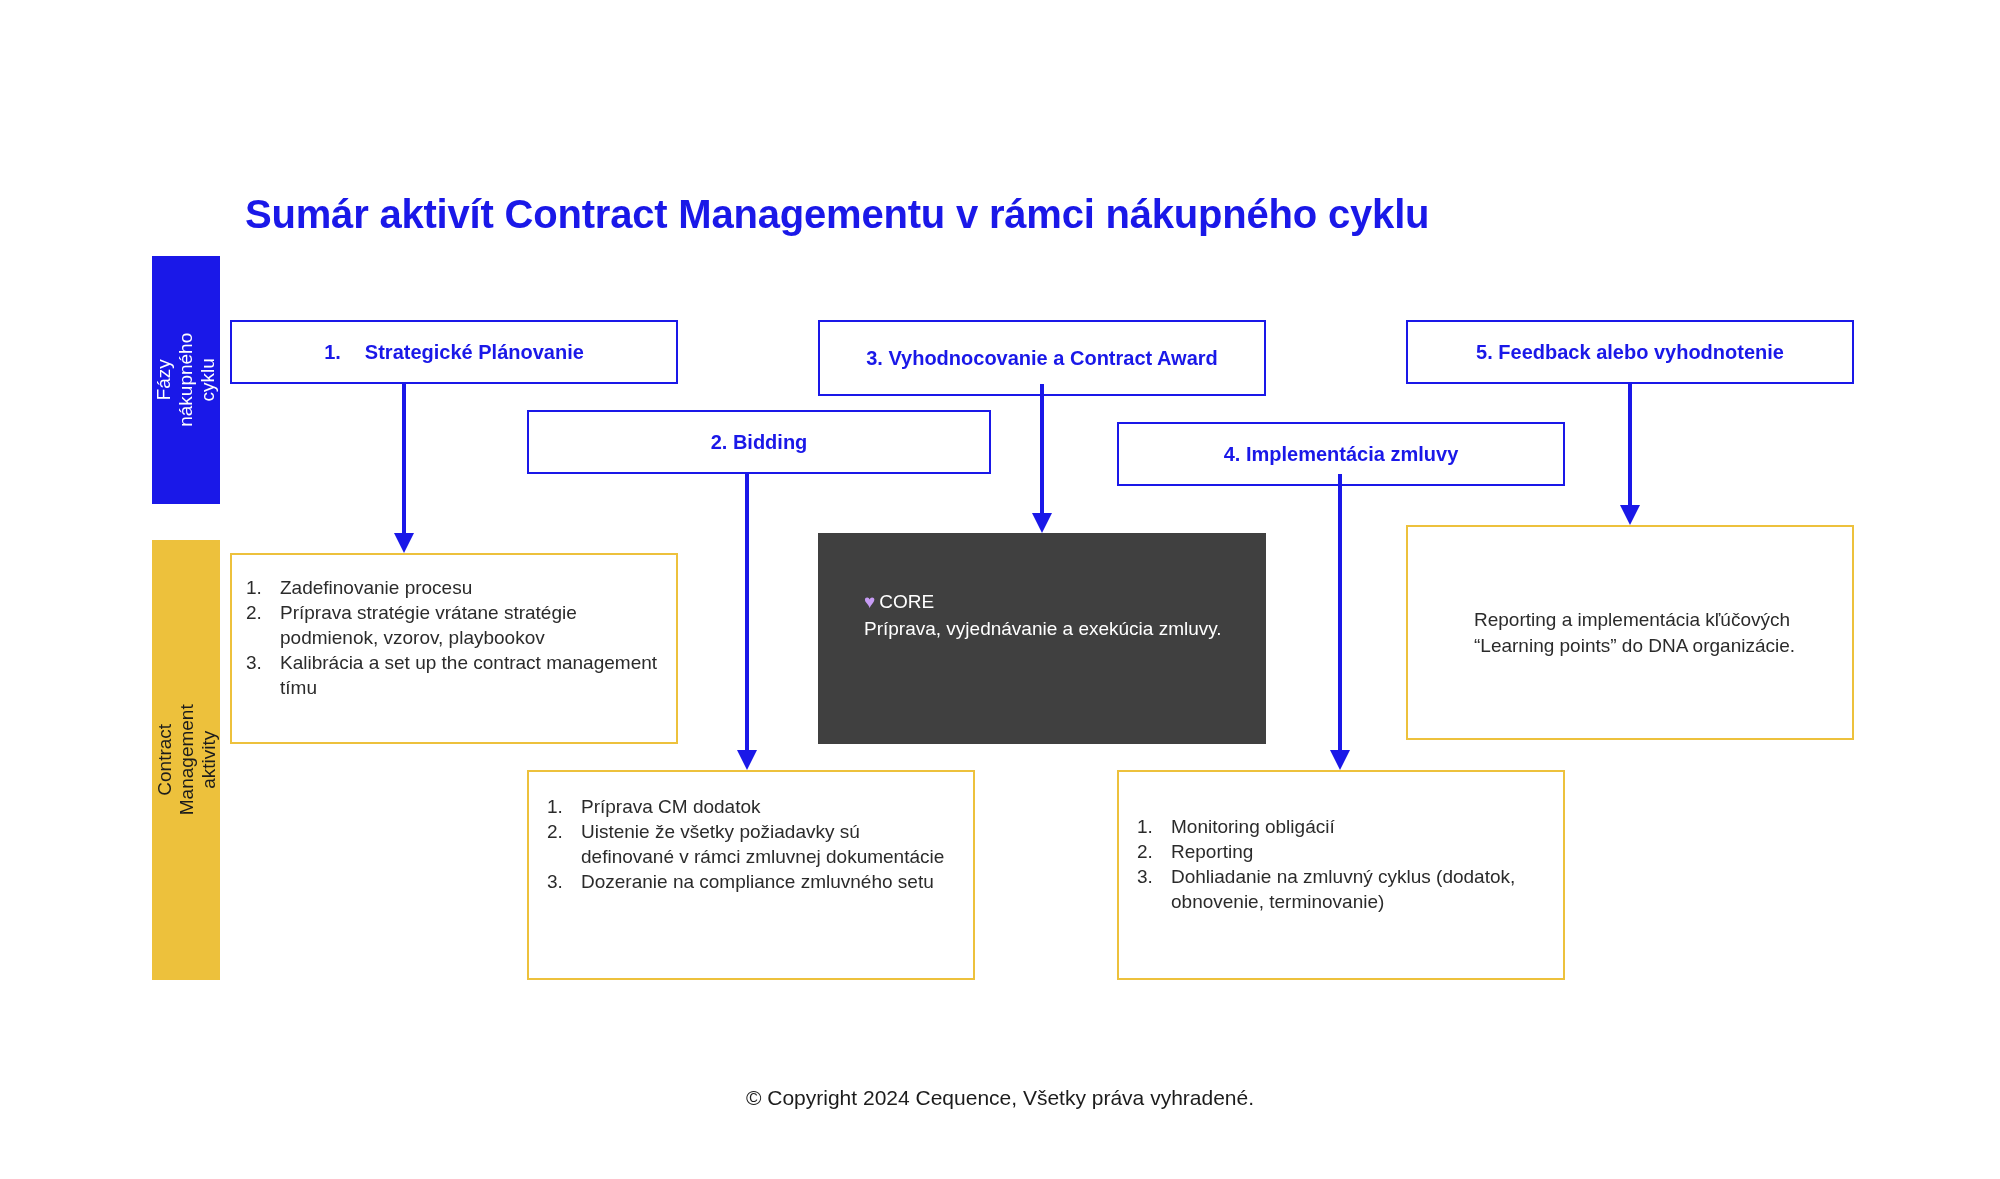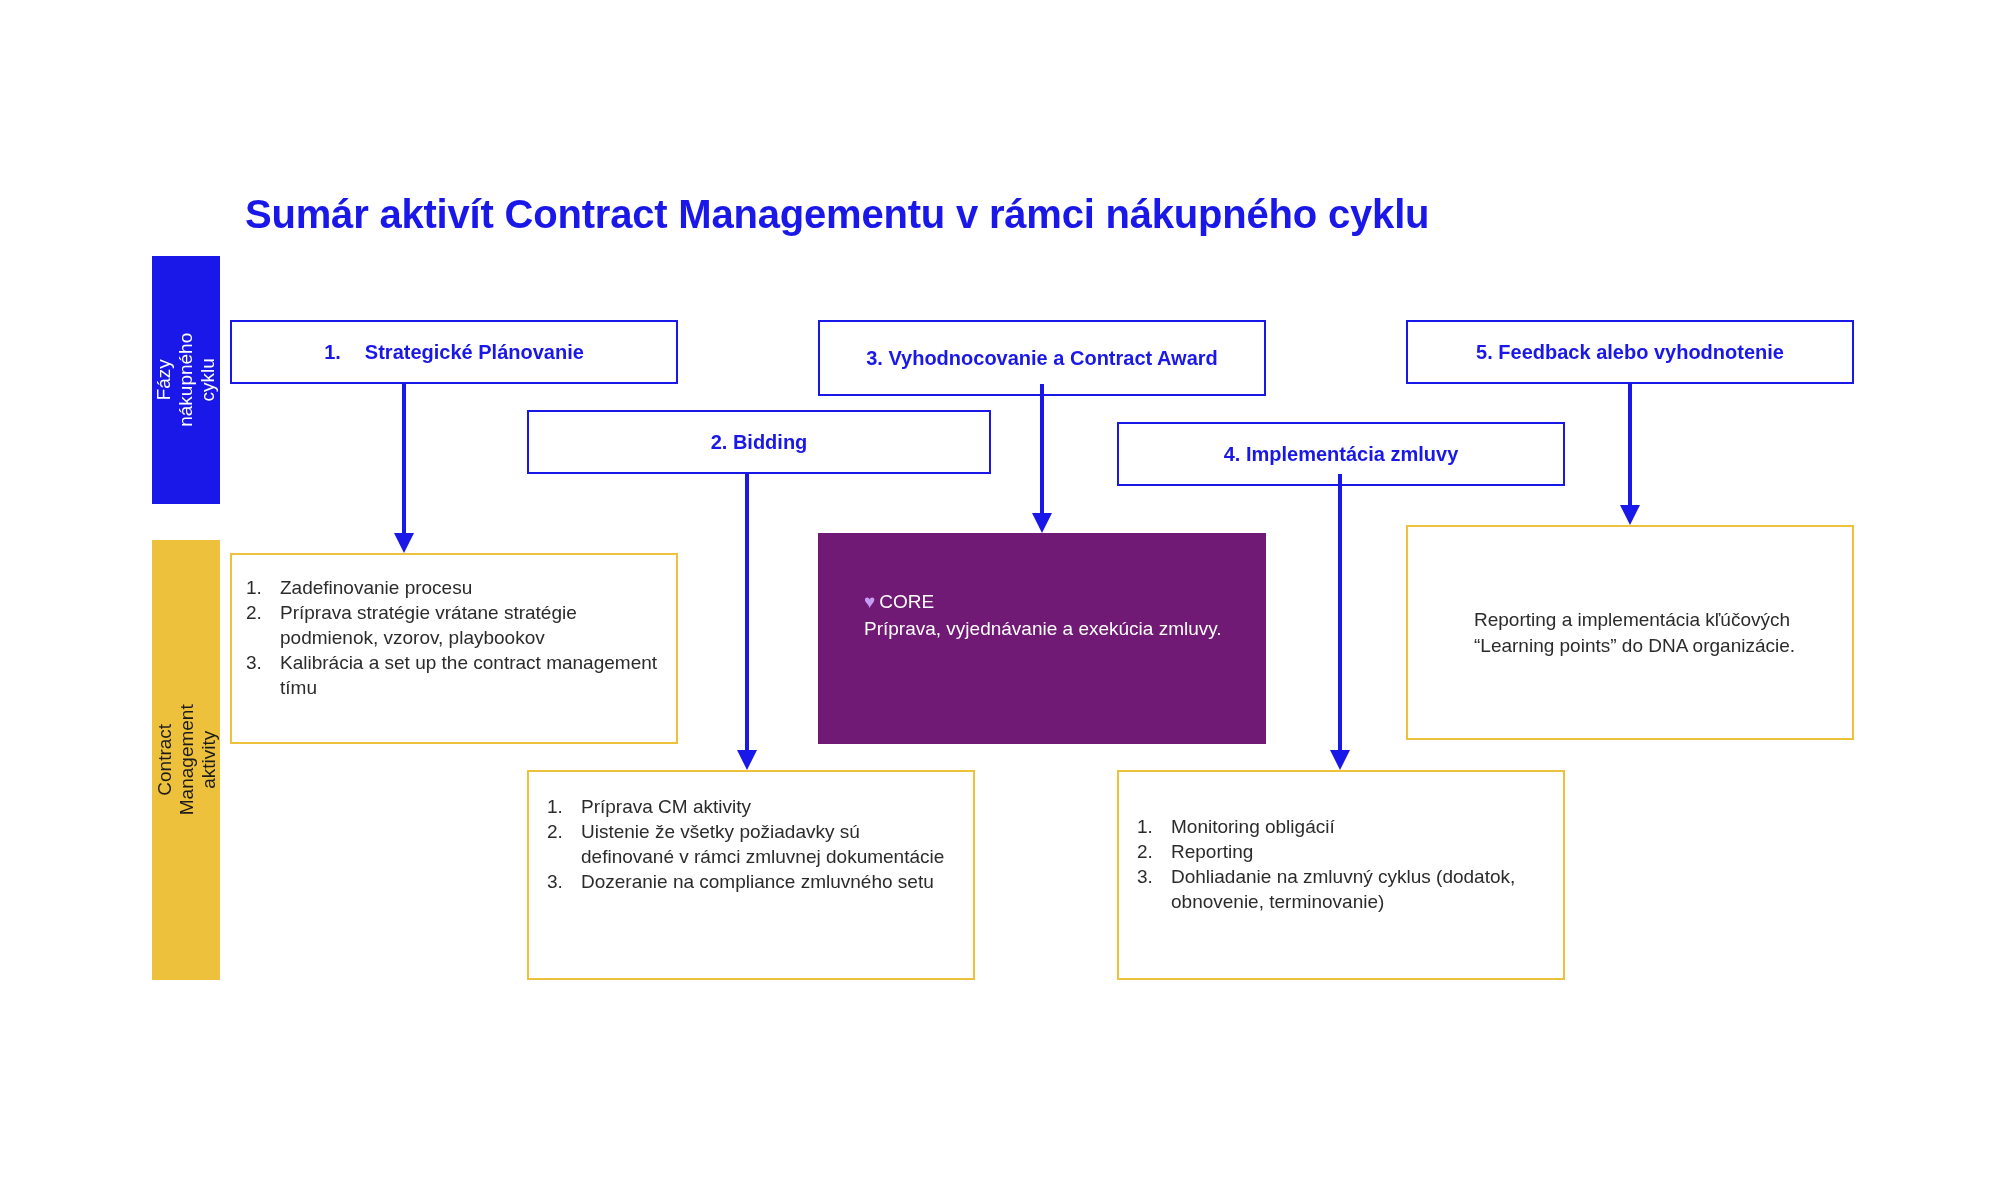--- a/index.html
+++ b/index.html
@@ -153,21 +153,21 @@
     margin-left: 20px;
   }
 
   
   #core-box {
     position: absolute;
     left: 818px;
     top: 533px;
     width: 448px;
     height: 211px;
-    background: #701a75;
+    background: #404040;
     box-sizing: border-box;
     padding: 56px 20px 0 46px;
     color: #ffffff;
     font-size: 19px;
     line-height: 1.36;
   }
   #core-box .core-head {
     display: block;
     margin-bottom: 1px;
   }
@@ -286,21 +286,21 @@
         <span class="marker">3.</span>
         <span class="text">Kalibrácia a set up the contract management tímu</span>
       </li>
     </ol>
   </div>
 
   <div class="activity-box" id="activity-2">
     <ol>
       <li>
         <span class="marker">1.</span>
-        <span class="text">Príprava CM aktivity</span>
+        <span class="text">Príprava CM dodatok</span>
       </li>
       <li>
         <span class="marker">2.</span>
         <span class="text">Uistenie že všetky požiadavky sú definované  v rámci zmluvnej dokumentácie</span>
       </li>
       <li>
         <span class="marker">3.</span>
         <span class="text">Dozeranie na compliance zmluvného setu</span>
       </li>
     </ol>
@@ -325,14 +325,15 @@
 
   <div class="activity-box" id="activity-4">
     <span class="free-text">Reporting a implementácia kľúčových “Learning points” do DNA organizácie.</span>
   </div>
 
   <div id="core-box">
     <span class="core-head"><span class="core-heart">♥</span><span>CORE</span></span>
     <span class="core-body">Príprava, vyjednávanie a exekúcia zmluvy.</span>
   </div>
 
+  <div id="footer-copyright">© Copyright 2024 Cequence, Všetky práva vyhradené.</div>
 
 </div>
 
 </body></html>

